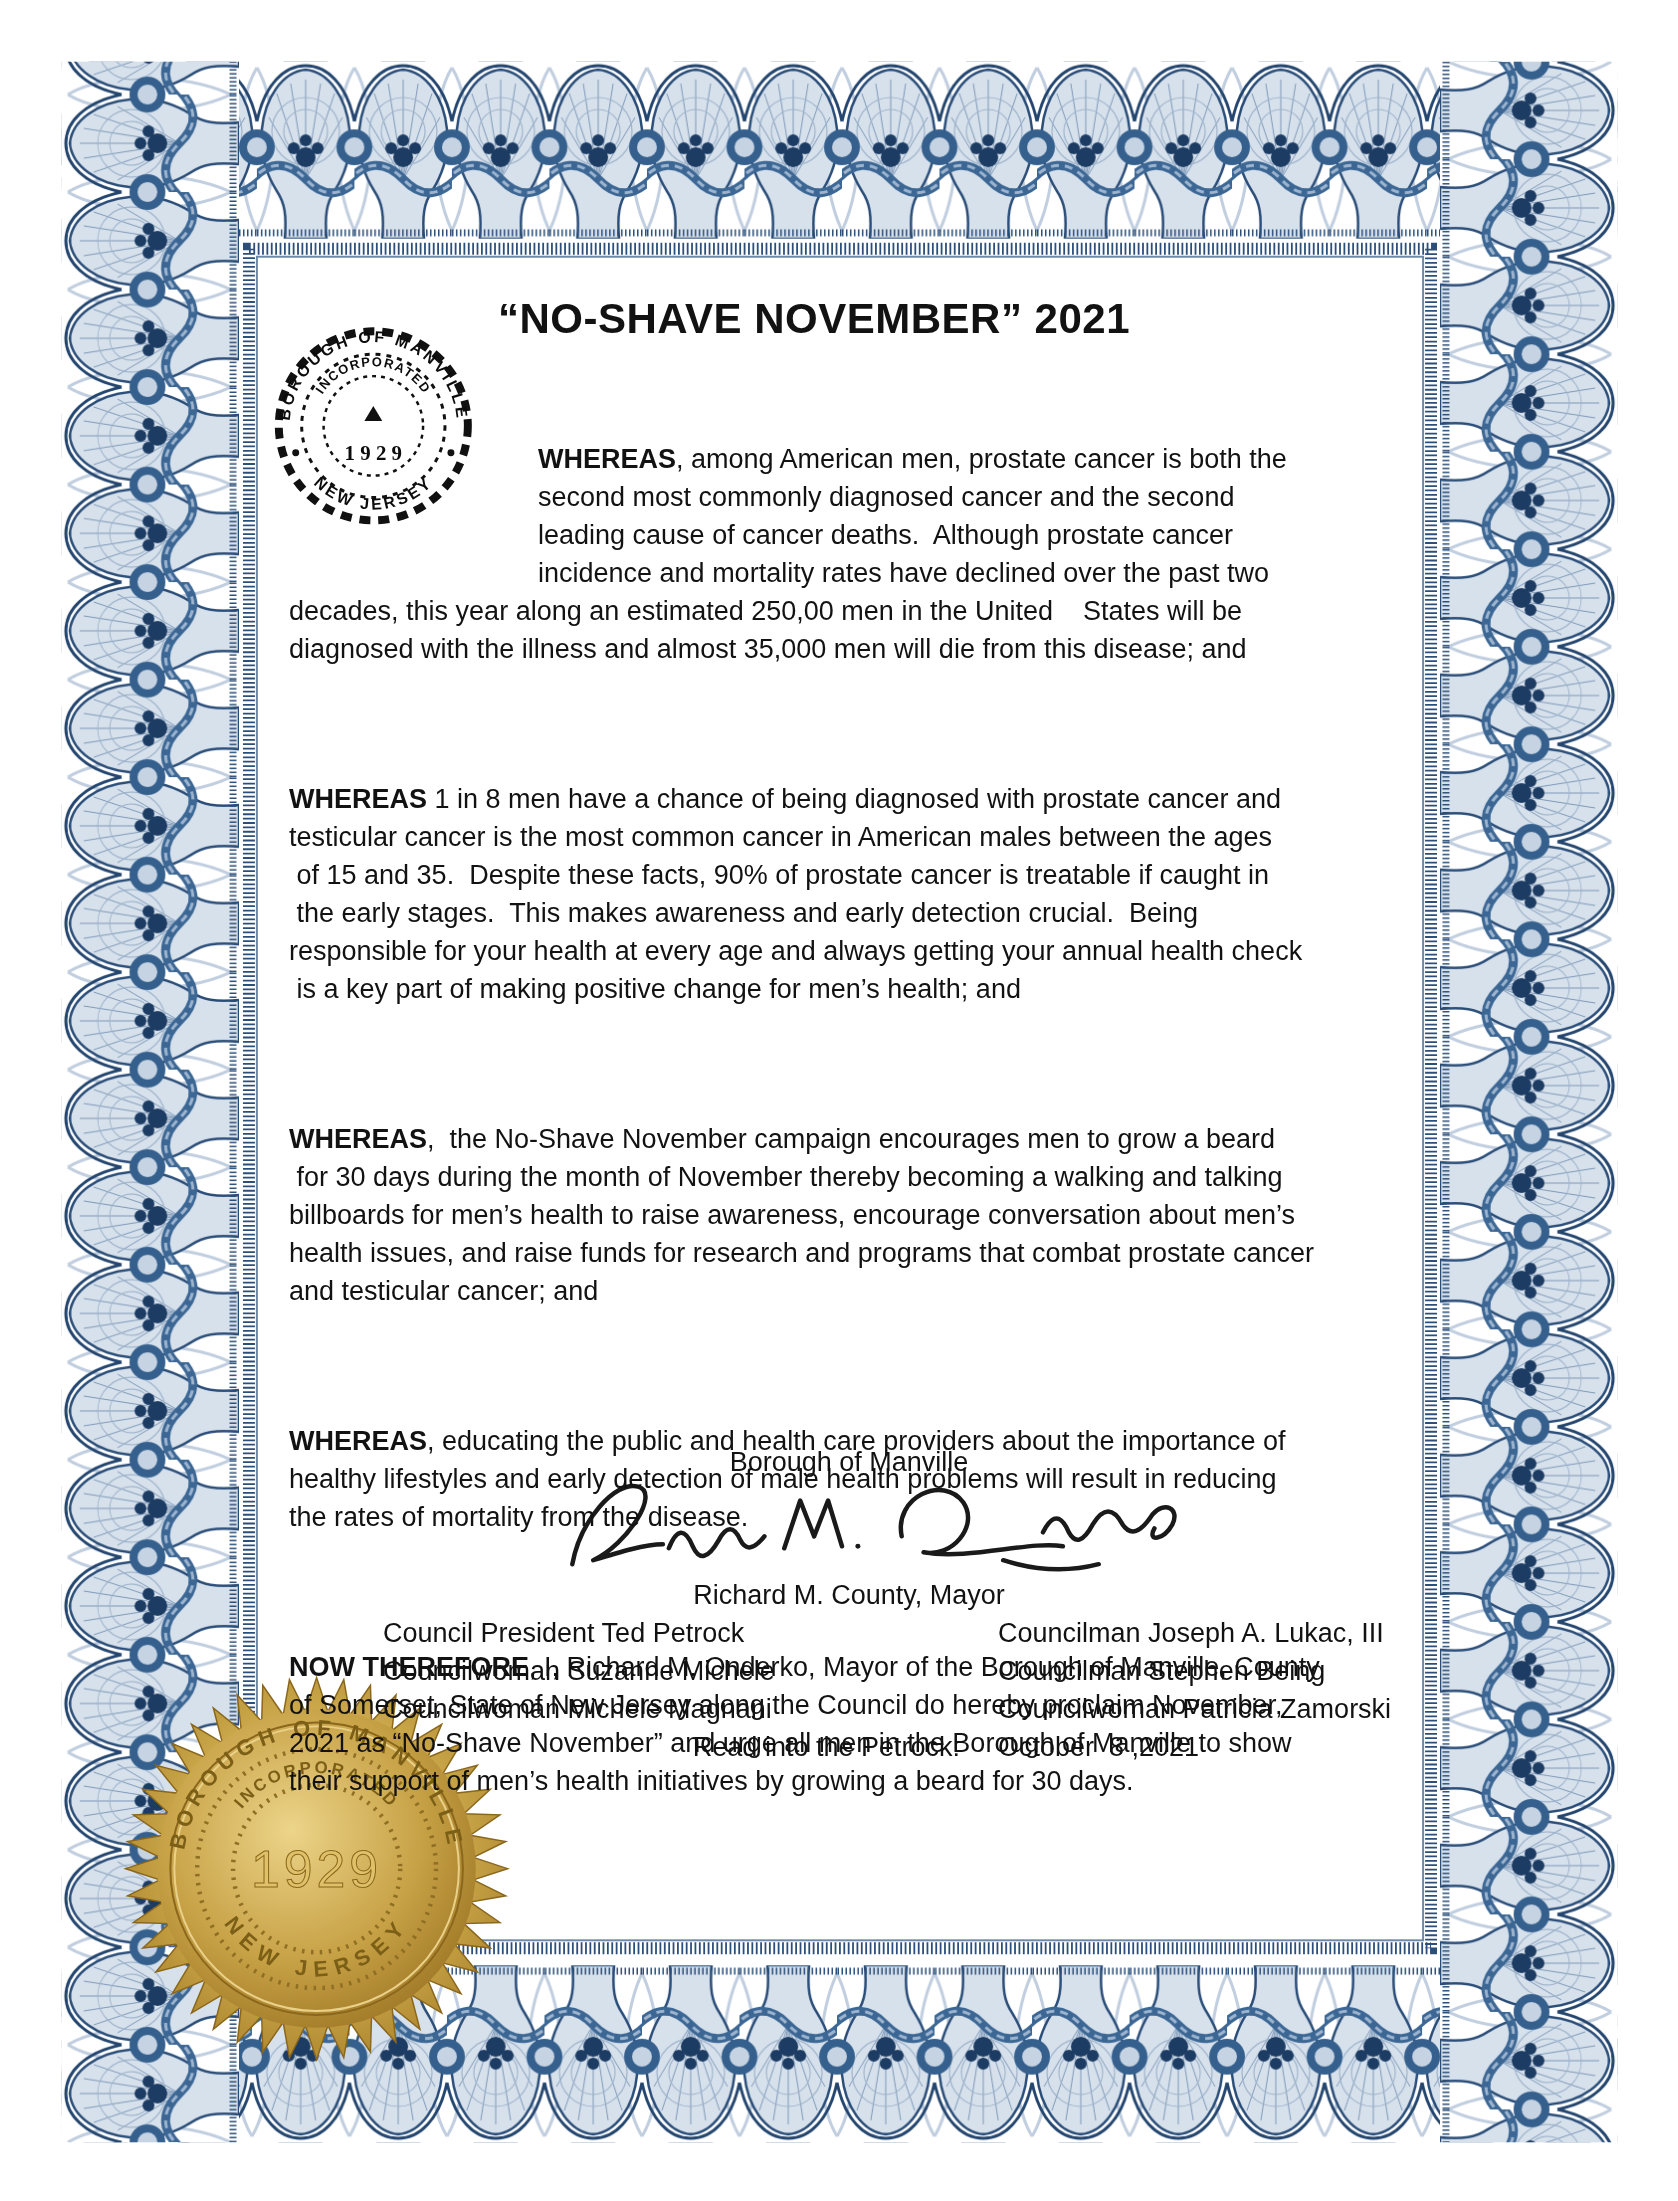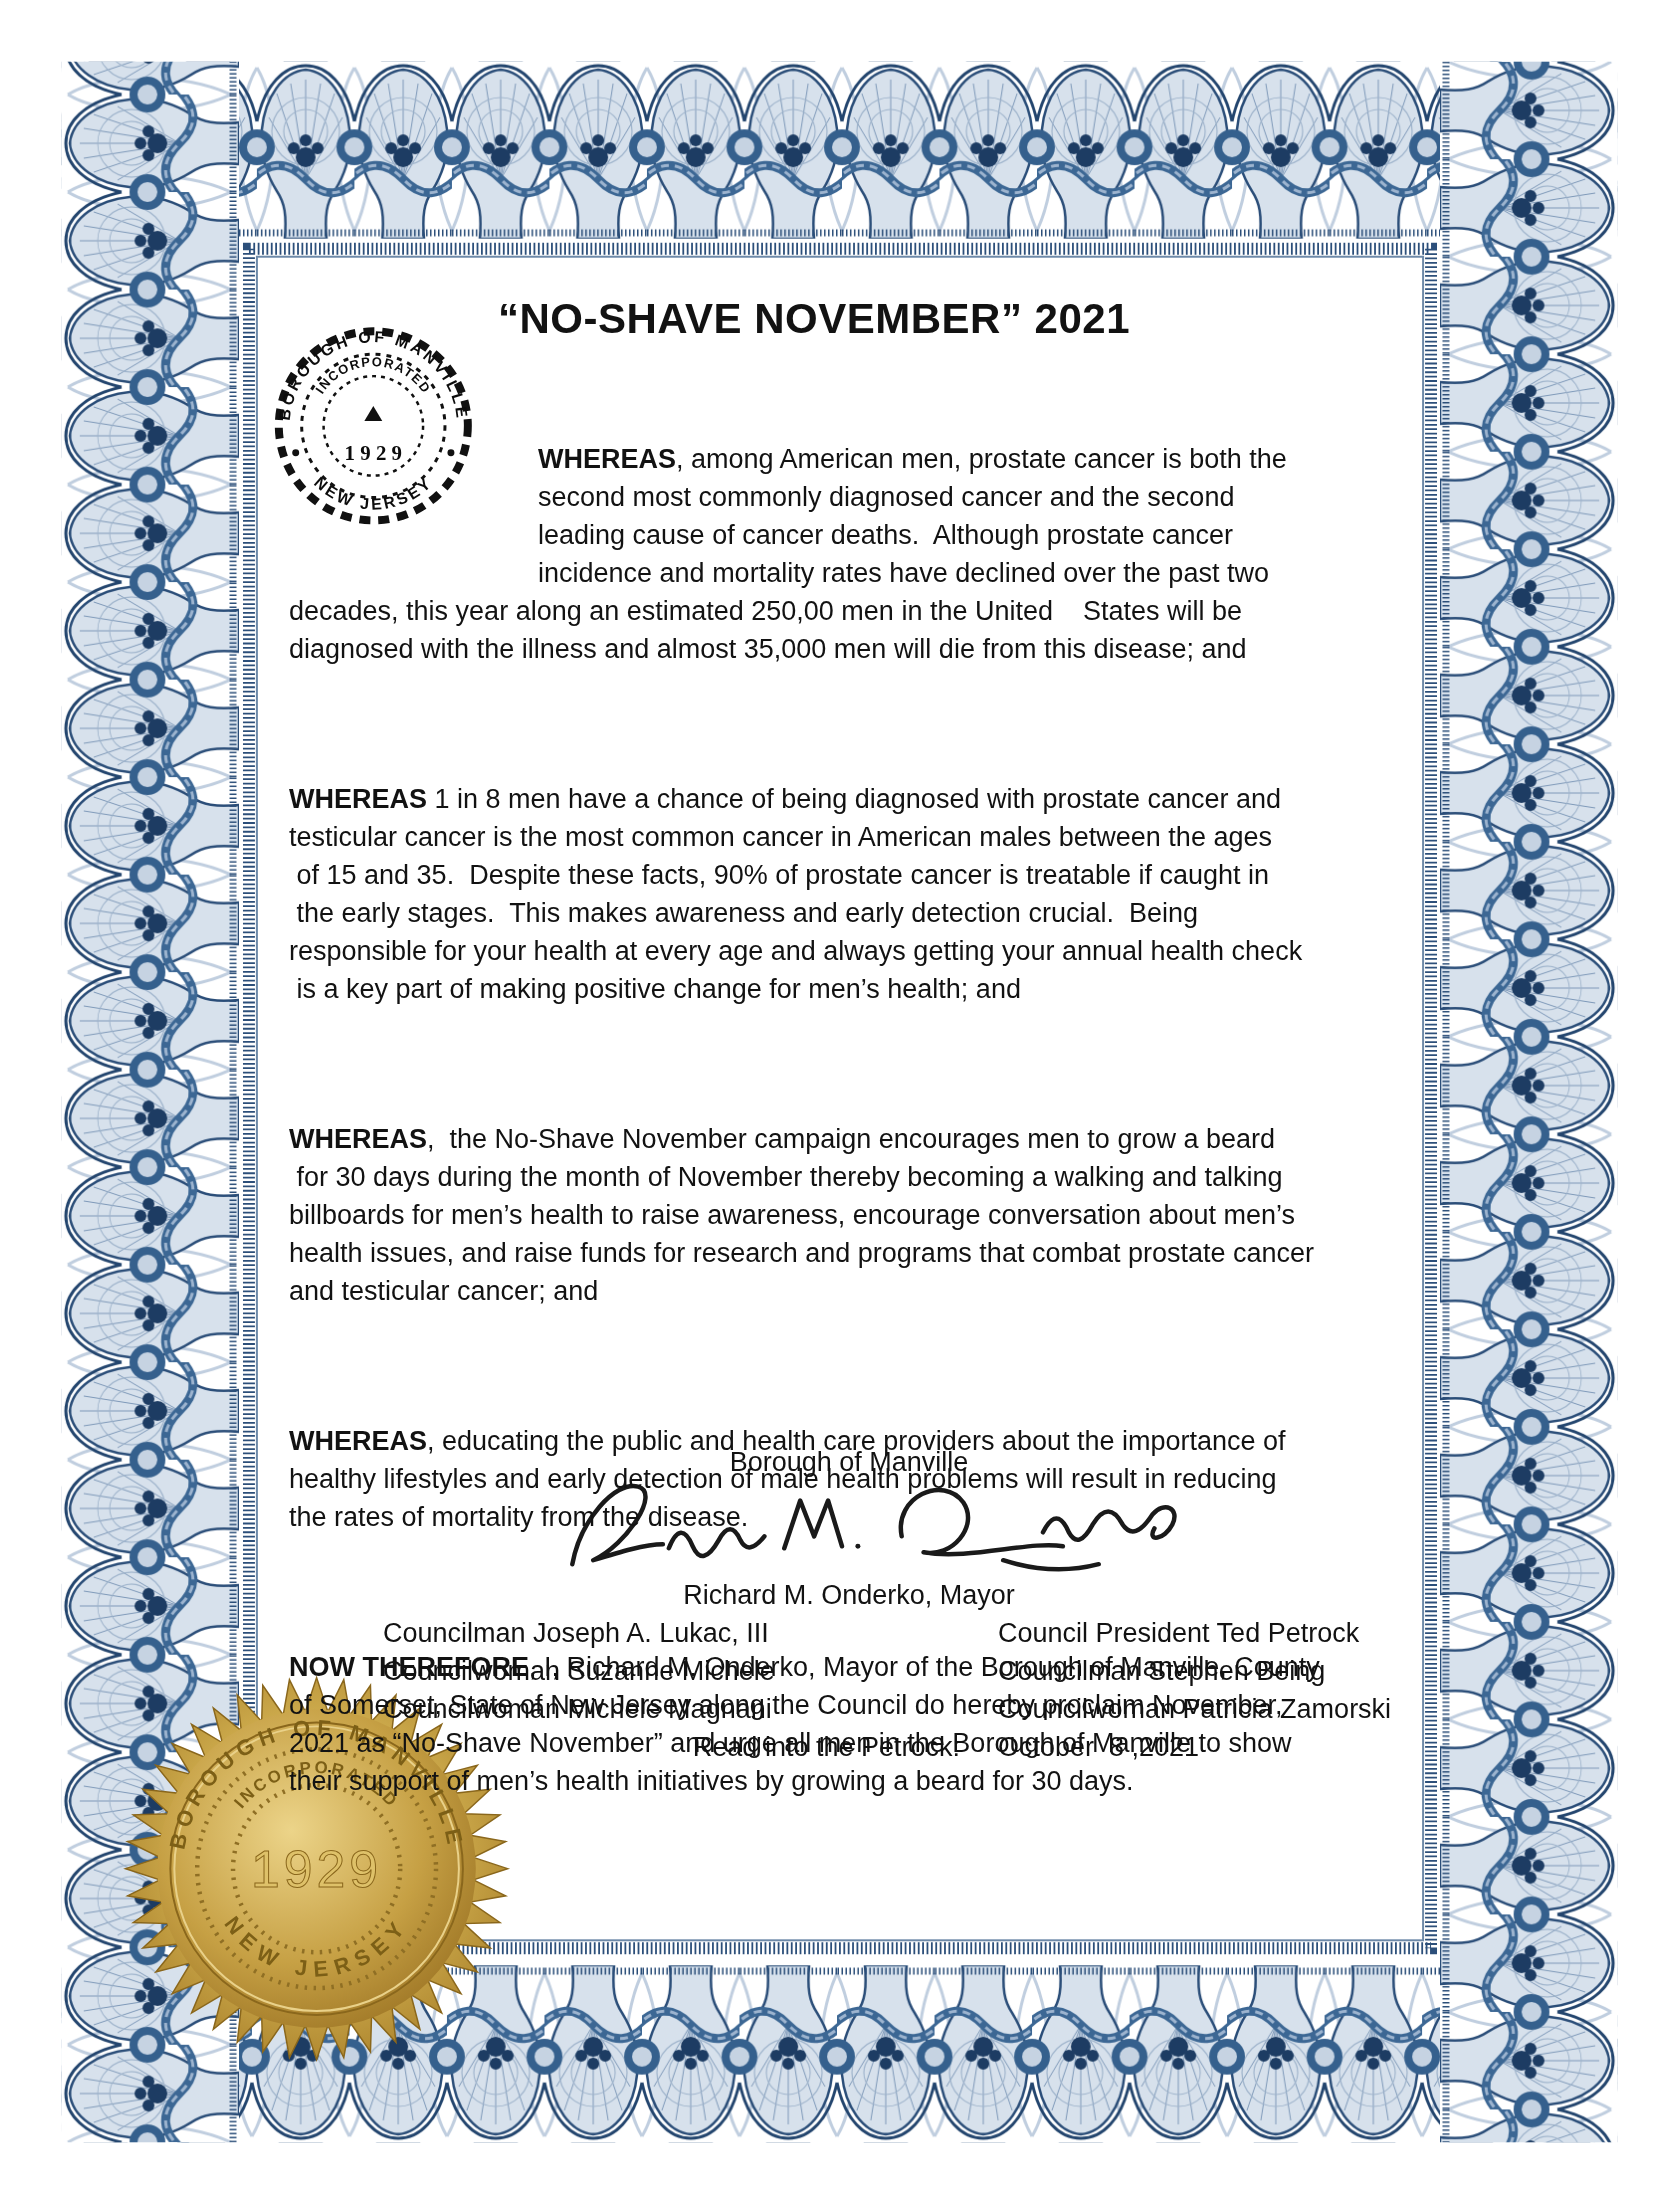--- a/index.html
+++ b/index.html
@@ -162,25 +162,25 @@
     <p><b>WHEREAS</b><span>, educating the public and health care providers about the importance of
 healthy lifestyles and early detection of male health problems will result in reducing
 the rates of mortality from the disease.</span></p>
     <p><b>NOW THEREFORE</b><span>, I, Richard M. Onderko, Mayor of the Borough of Manville, County
 of Somerset, State of New Jersey along the Council do hereby proclaim November,
 2021 as “No-Shave November” and urge all men in the Borough of Manville to show
 their support of men’s health initiatives by growing a beard for 30 days.</span></p>
   </div>
 
   <div class="org-line">Borough of Manville</div>
-  <div class="signer-line">Richard M. Onderko, Mayor</div>
+  <div class="signer-line">Richard M. County, Mayor</div>
 
   <div class="council">
+    <div>Council President Ted Petrock</div>
     <div>Councilman Joseph A. Lukac, III</div>
-    <div>Council President Ted Petrock</div>
     <div>Councilwoman Suzanne Michele</div>
     <div>Councilman Stephen Being</div>
     <div>Councilwoman Michele Magnani</div>
     <div>Councilwoman Patricia Zamorski</div>
     <div class="right-label">Read into the Petrock:</div>
     <div>October  8 ,2021</div>
   </div>
 
 </div>
 

